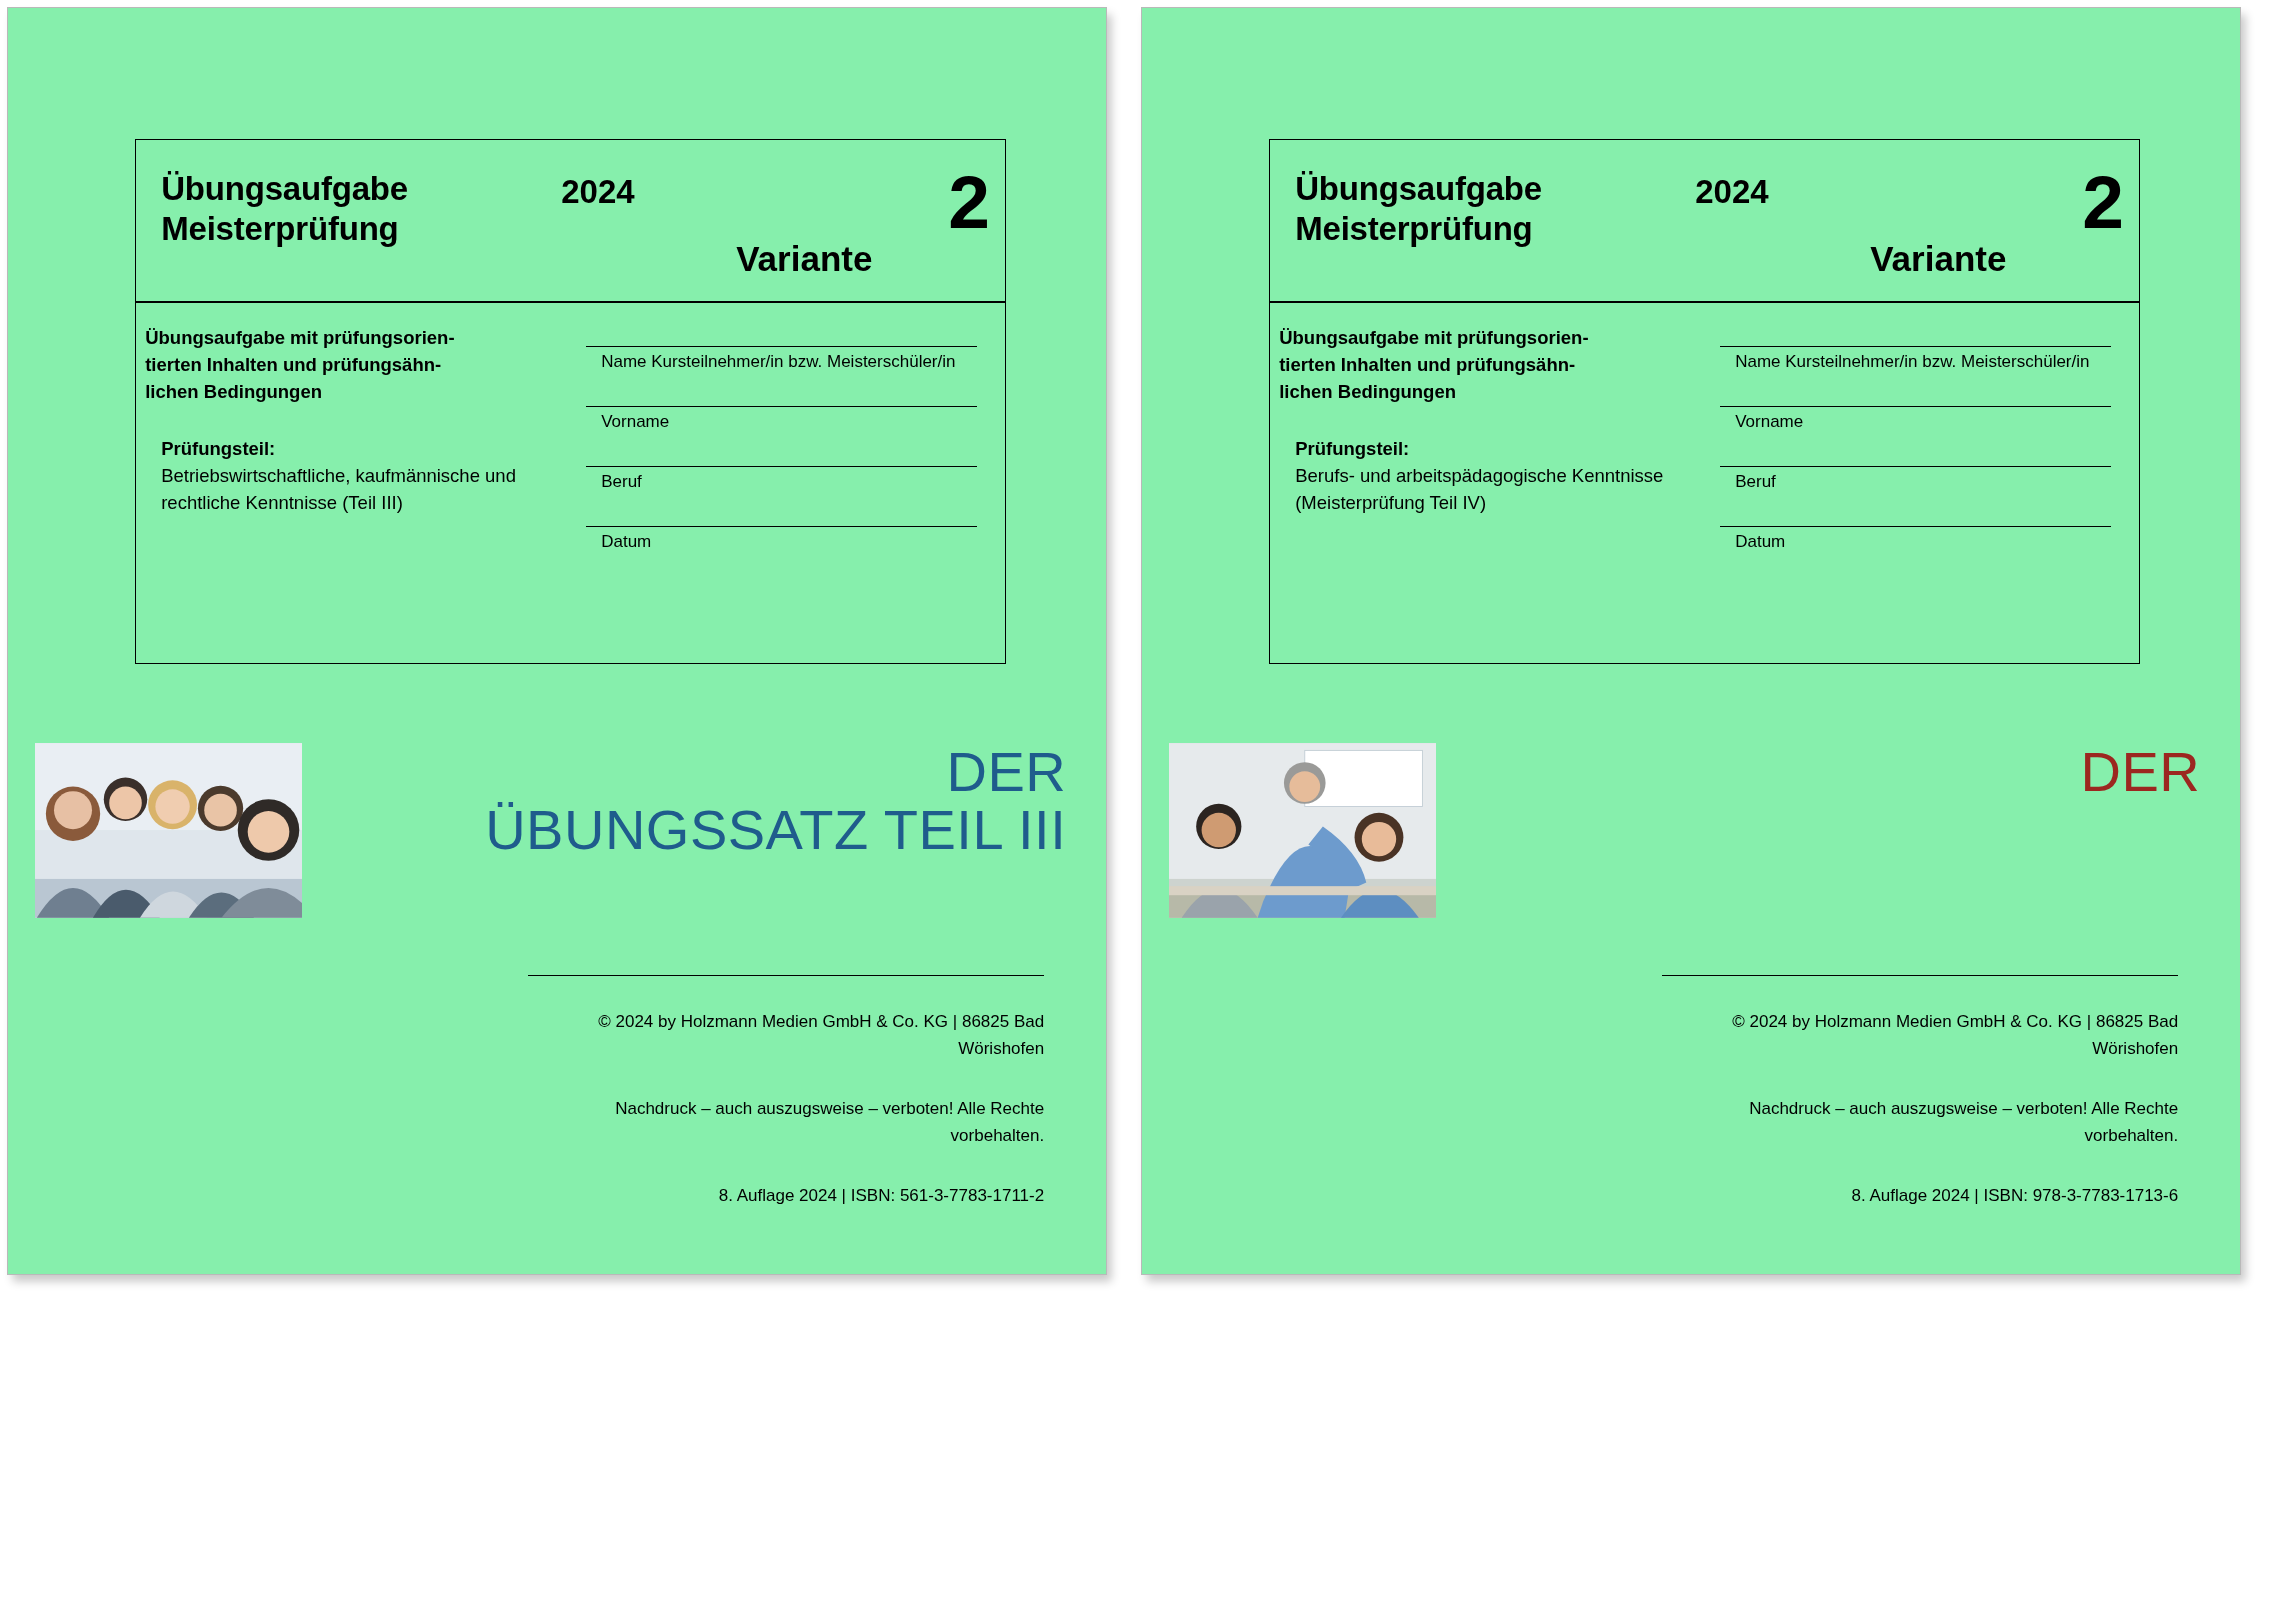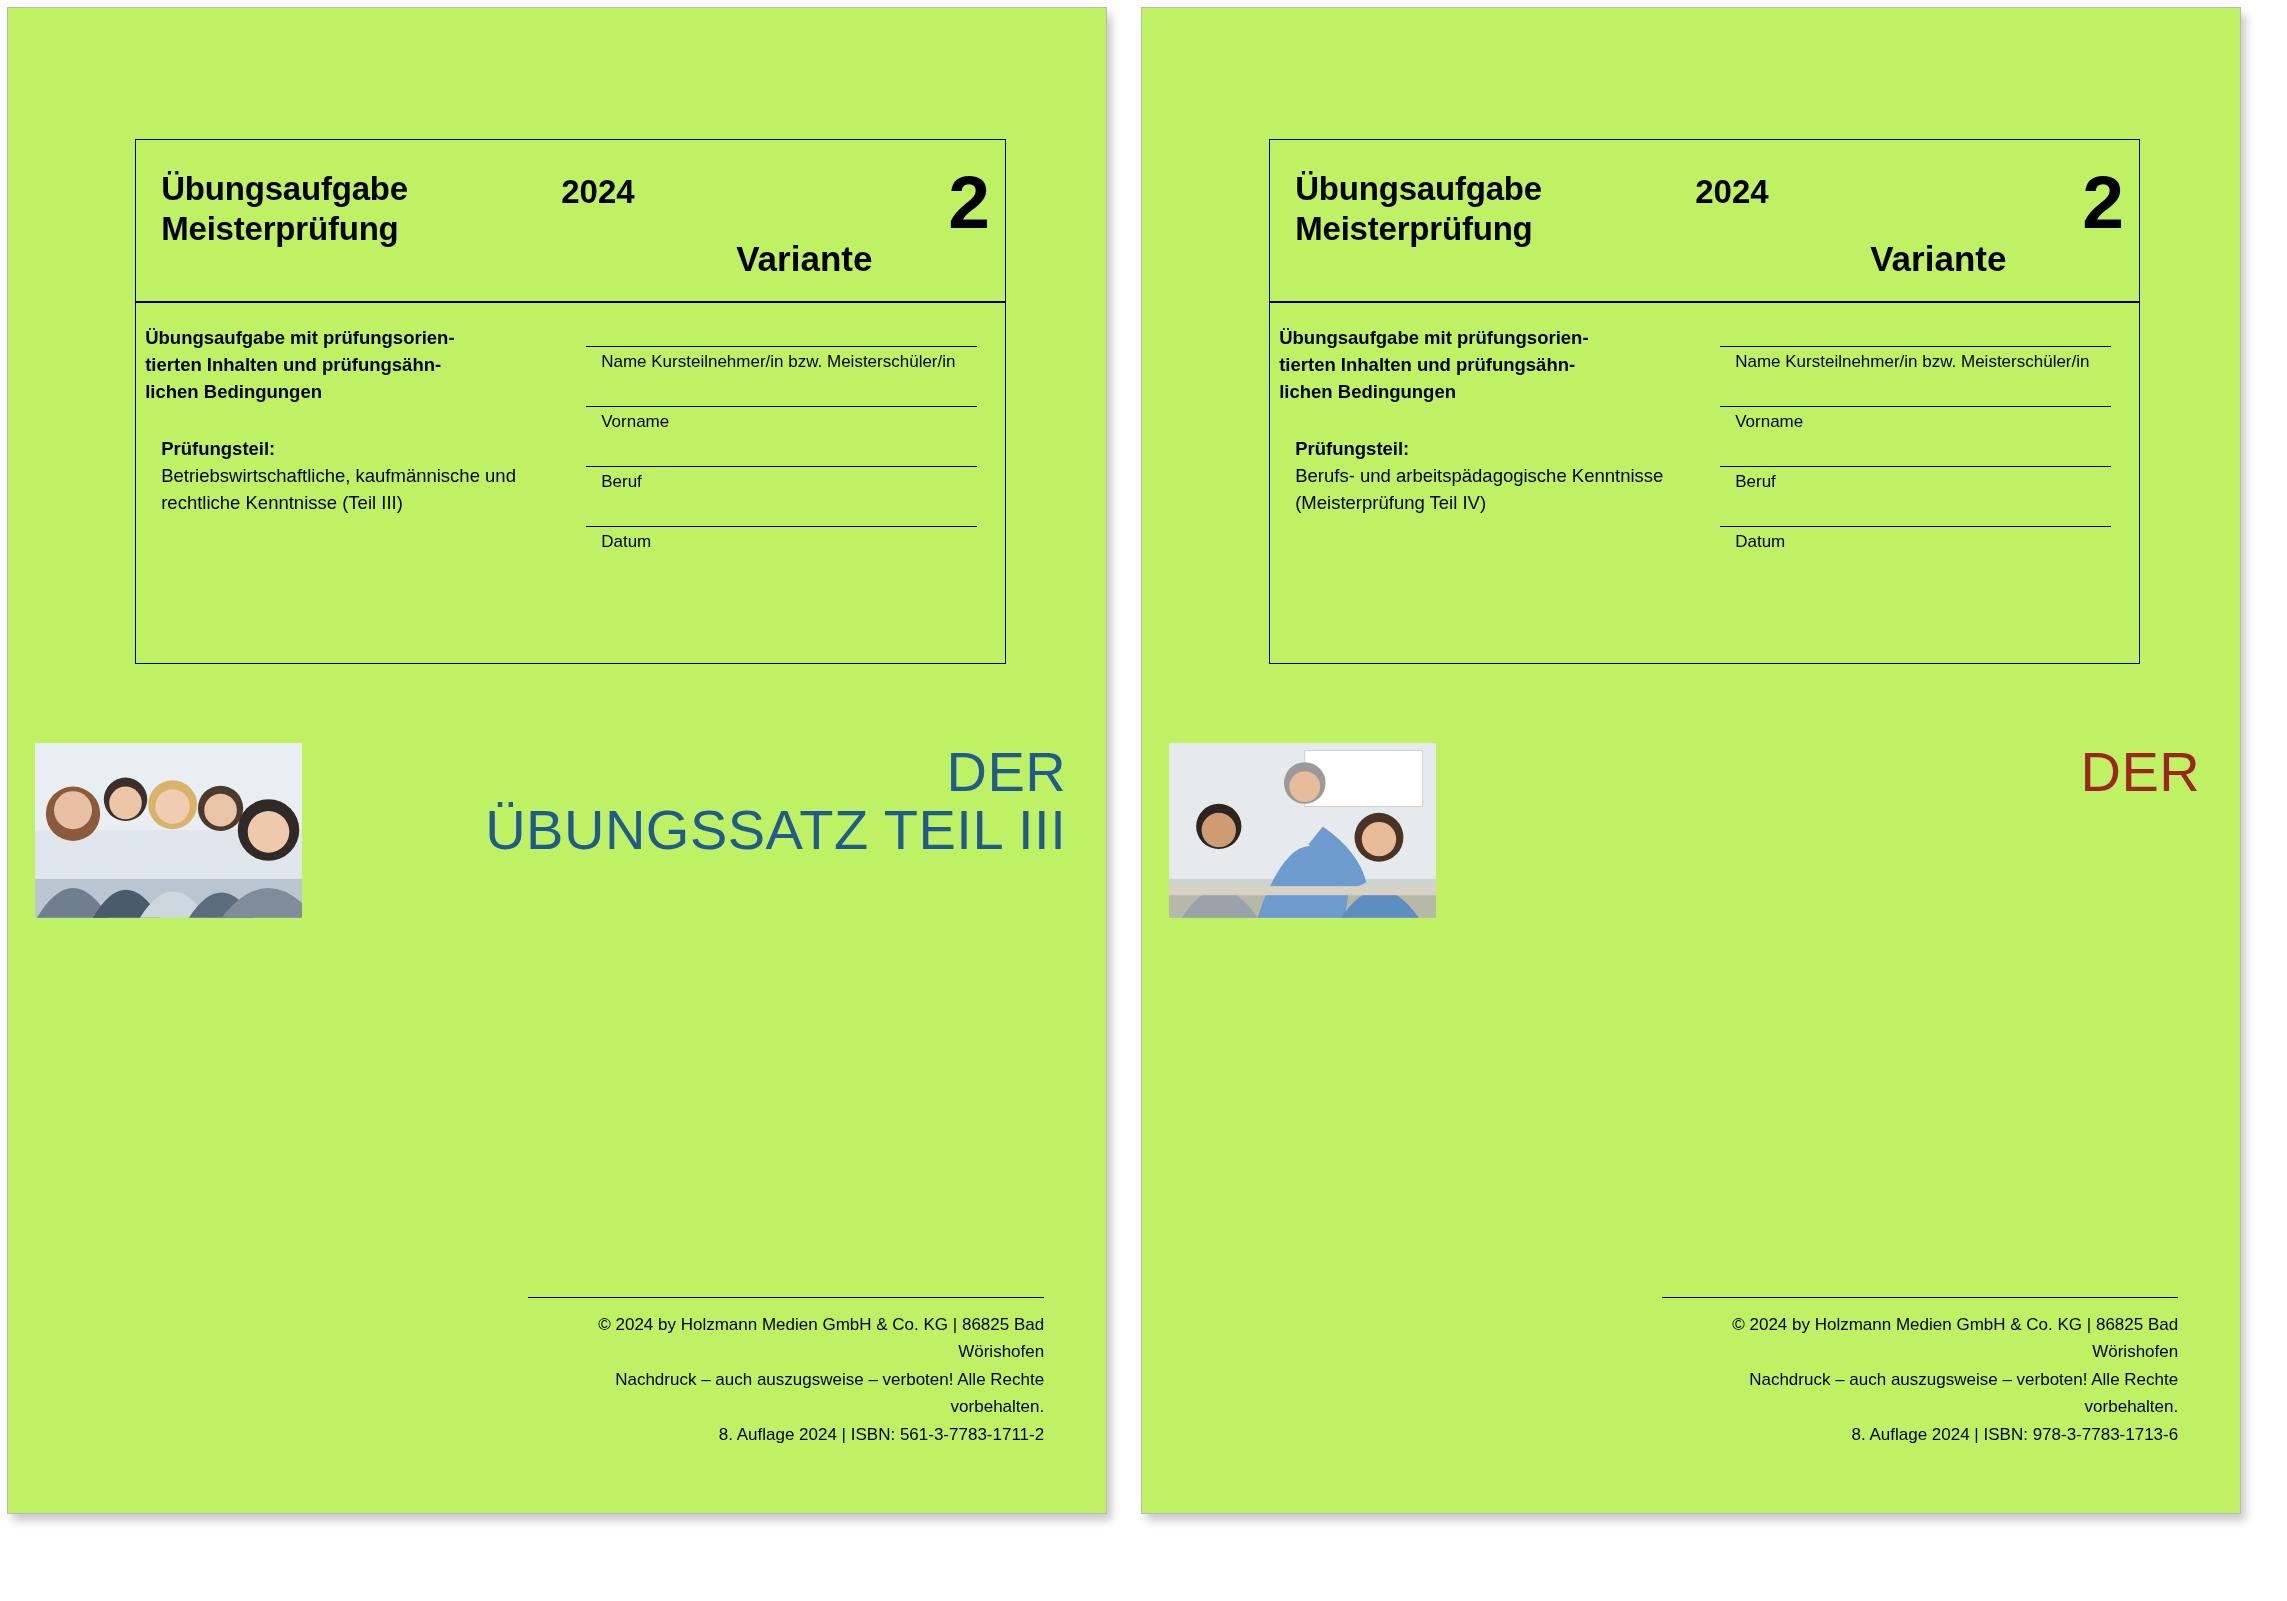--- a/index.html
+++ b/index.html
@@ -19,23 +19,23 @@
     height: 1601px;
     background: #ffffff;
     display: flex;
     gap: 34px;
     padding: 0;
     box-sizing: border-box;
   }
   .sheet {
     position: relative;
     width: 1100px;
-    height: 1507px;
+    height: 1268px;
     margin-top: 7.2px;
-    background: #bef264;
+    background: #86efac;
     border: 0.9px solid #b9b9b9;
     box-shadow: 5.4px 7.2px 9px rgba(0,0,0,0.22);
     box-sizing: border-box;
     overflow: hidden;
   }
   .sheet.left { margin-left: 7.2px; }
 
   
   .topbox {
     position: absolute;
@@ -193,20 +193,21 @@
   }
   .footer .frule {
     width: 100%;
     height: 0.9px;
     background: #000;
     margin-bottom: 12.7px;
   }
   .footer-line {
     font-size: 17px;
     line-height: 1.62;
+    margin-top: 32px;
   }
 </style>
 </head>
 <body>
 
 <div class="stage">
 
   <div class="sheet left">
 
     <div class="topbox">

